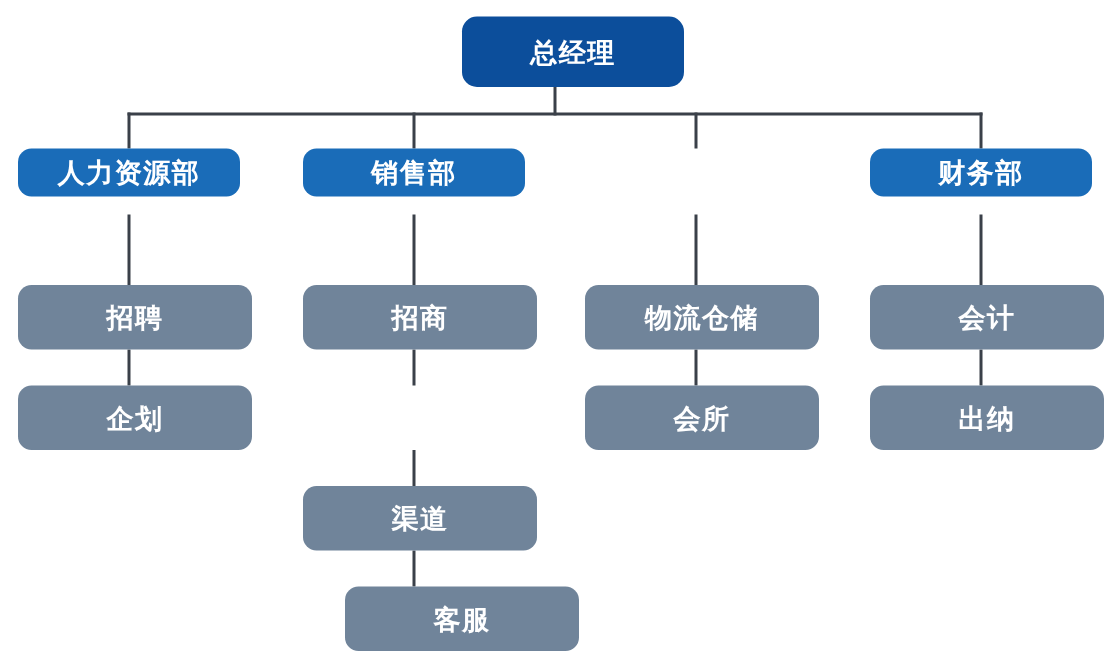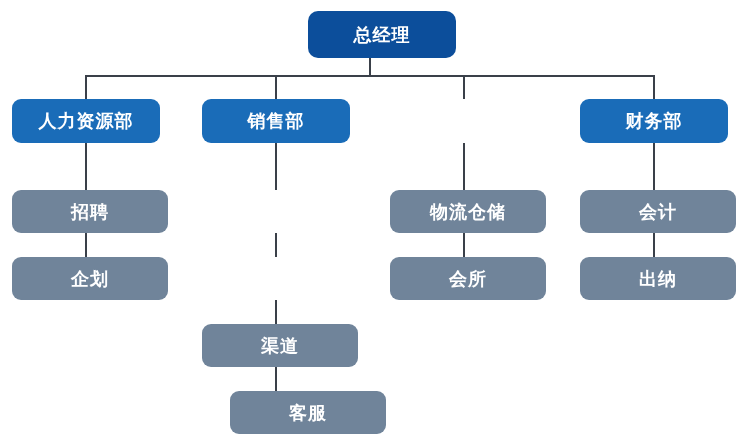--- a/index.html
+++ b/index.html
@@ -20,21 +20,21 @@
   .node{
     position:absolute;
     display:flex;align-items:center;justify-content:center;
     color:var(--text);
     font-size:18px;font-weight:bold;letter-spacing:1px;
     border-radius:9px;
     box-sizing:border-box;
     white-space:nowrap;
   }
   .root{background:var(--root-fill);left:296px;top:11px;width:148px;height:47px;border-radius:10px;margin-left:12px;}
-  .dept{background:var(--dept-fill);top:99px;width:148px;height:44px;}
+  .dept{background:var(--dept-fill);top:99px;width:148px;height:32px;}
   .unit{background:var(--unit-fill);width:156px;height:43px;}
   .col1{left:12px;}  .col2{left:202px;} .col3{left:390px;} .col4{left:580px;text-align:center;}
   .row3{top:190px;} .row4{top:257px;} .row5{top:324px;} .row6{top:391px;margin-left:28px;}
   .vline{position:absolute;width:2px;background:var(--line);}
   .hline{position:absolute;height:2px;background:var(--line);}
 </style>
 </head>
 <body>
 
 <div id="stage">
@@ -63,20 +63,21 @@
 
   <div class="node root">总经理</div>
 
   <div class="node dept col1">人力资源部</div>
   <div class="node dept col2">销售部</div>
   <div class="node dept col4">财务部</div>
 
   <div class="node unit col1 row3">招聘</div>
   <div class="node unit col1 row4">企划</div>
 
+  <div class="node unit col2 row3">招商</div>
   <div class="node unit col2 row5">渠道</div>
   <div class="node unit col2 row6">客服</div>
 
   <div class="node unit col3 row3">物流仓储</div>
   <div class="node unit col3 row4">会所</div>
 
   <div class="node unit col4 row3">会计</div>
   <div class="node unit col4 row4">出纳</div>
 
 </div>

